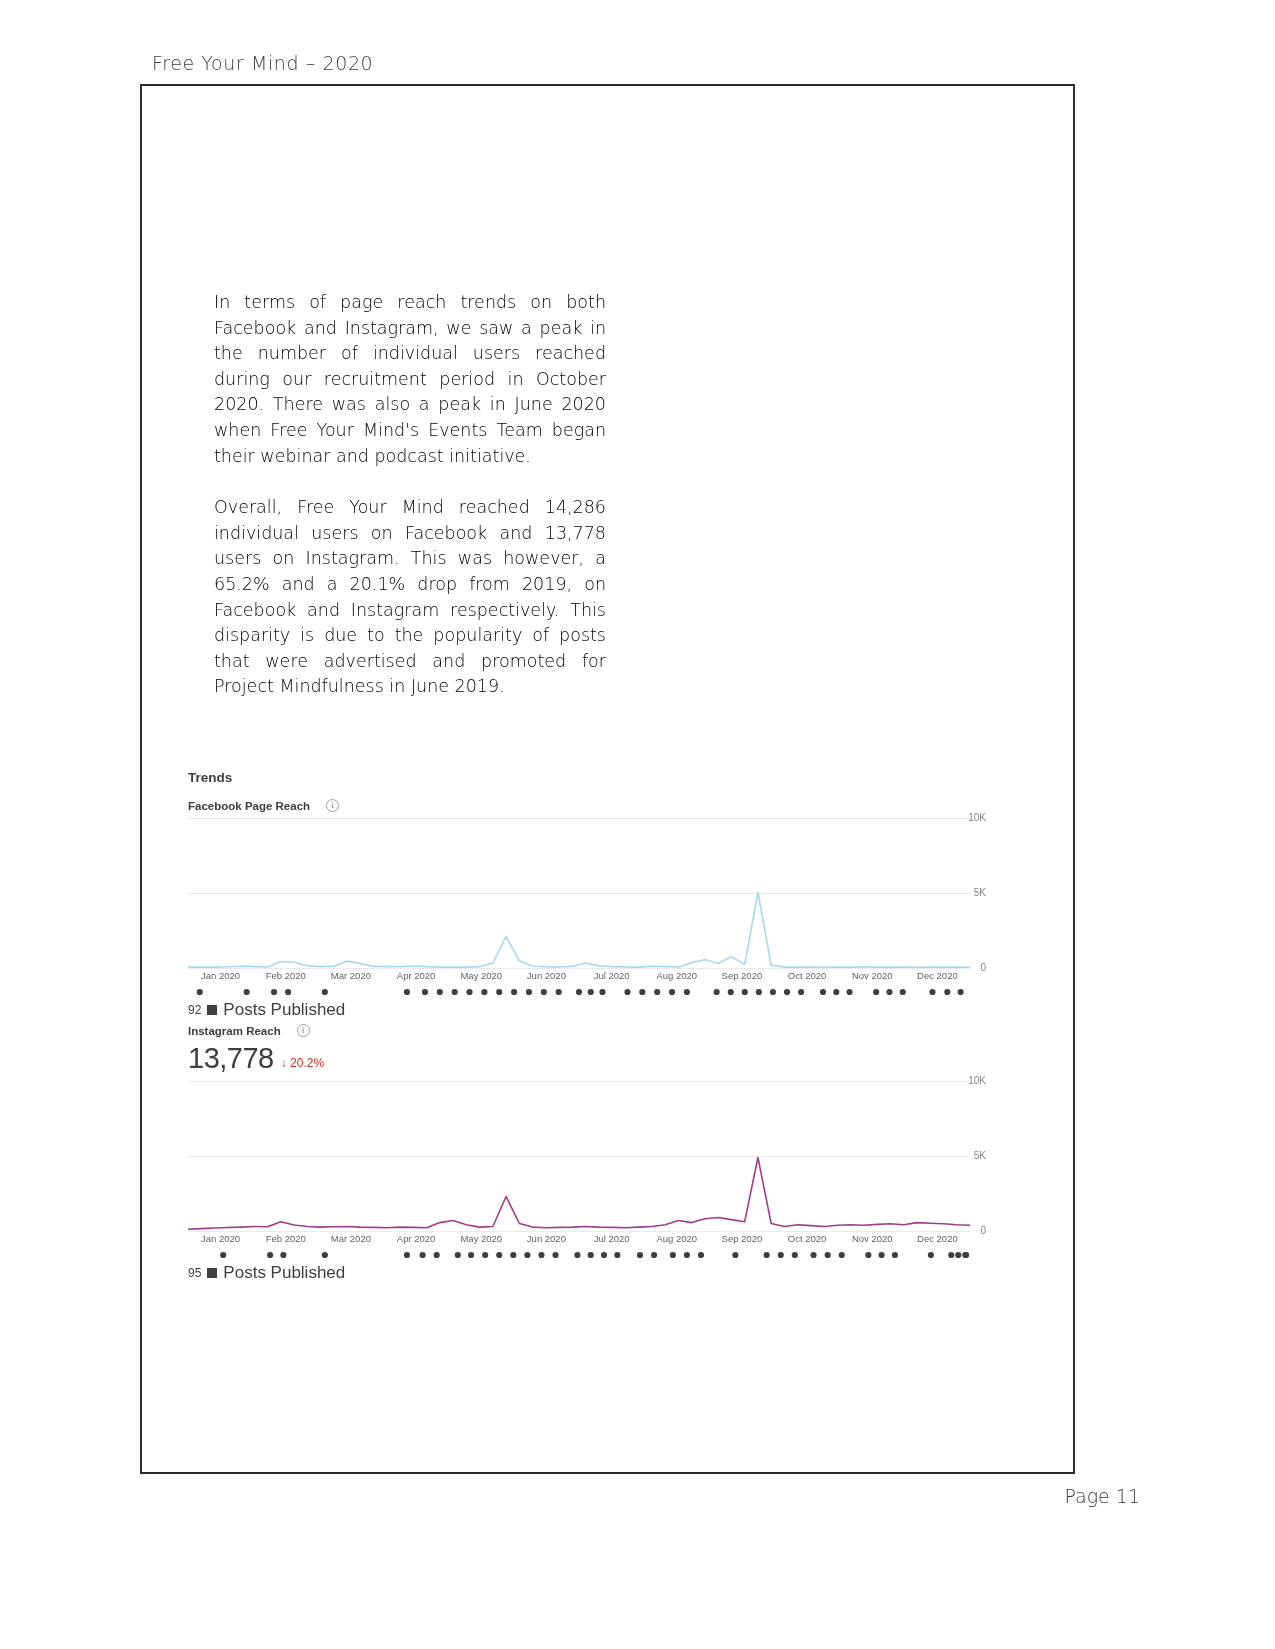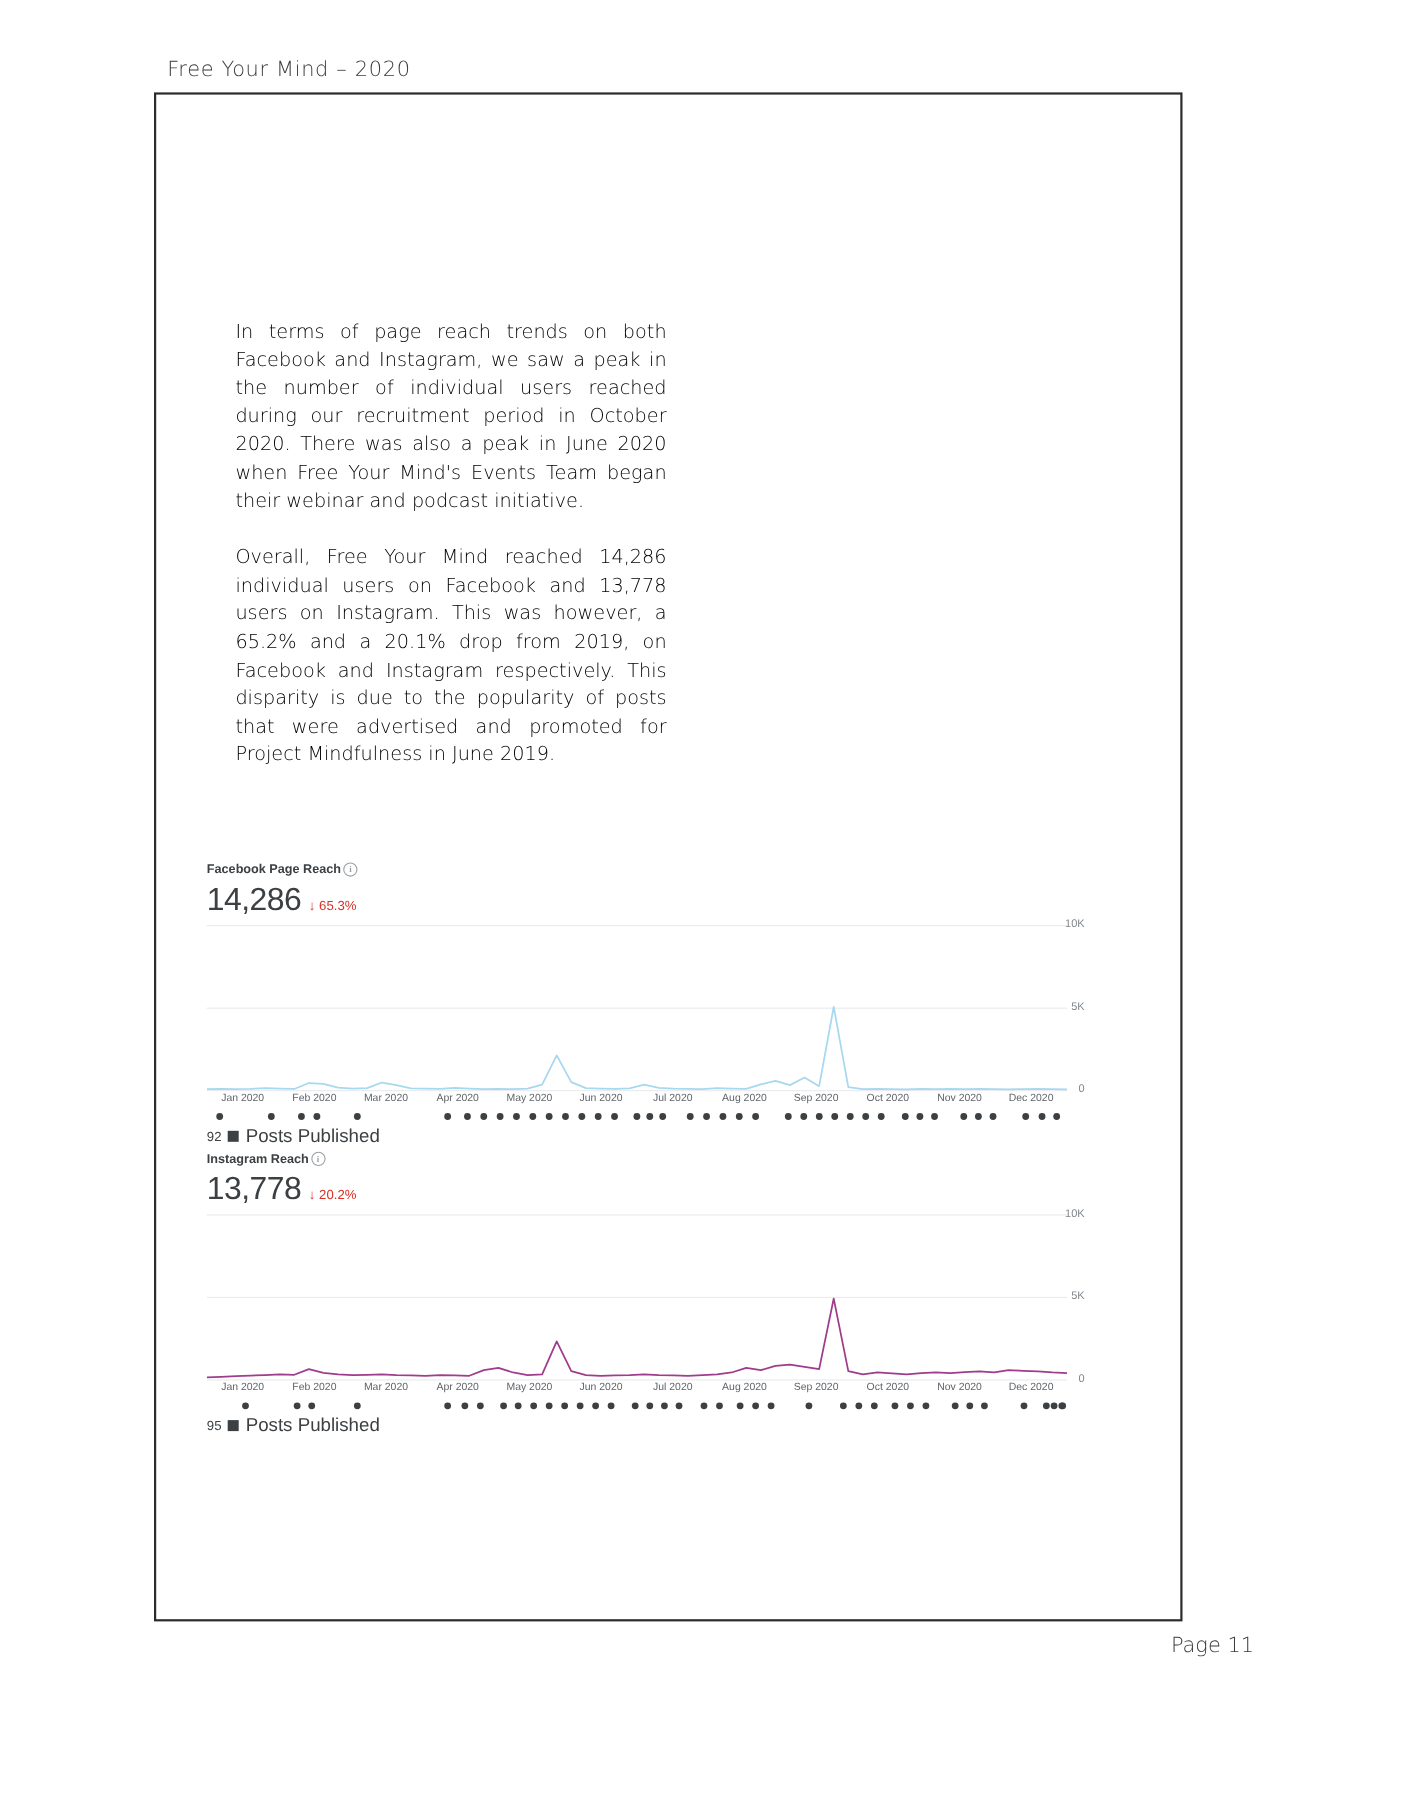--- a/index.html
+++ b/index.html
@@ -92,21 +92,21 @@
   .analytics-title {
     font-size: 13.5px;
     font-weight: bold;
     color: #3c4043;
     font-family: "Liberation Sans", sans-serif;
   }
   .metric-block { margin-top: 14px; }
   .metric-label-row {
     display: flex;
     align-items: center;
-    gap: 2px;
+    gap: 16px;
     font-size: 11.5px;
     font-weight: bold;
     color: #3c4043;
   }
   .info-icon {
     display: inline-block;
     width: 11px; height: 11px;
     border-radius: 50%;
     border: 1px solid #9aa0a6;
     color: #9aa0a6;
@@ -211,29 +211,26 @@
 
   <div class="frame"></div>
 
 
   <div class="body-col">
     <p>In terms of page reach trends on both Facebook and Instagram, we saw a peak in the number of individual users reached during our recruitment period in October 2020. There was also a peak in June 2020 when Free Your Mind's Events Team began their webinar and podcast initiative.</p>
     <p>Overall, Free Your Mind reached 14,286 individual users on Facebook and 13,778 users on Instagram. This was however, a 65.2% and a 20.1% drop from 2019, on Facebook and Instagram respectively. This disparity is due to the popularity of posts that were advertised and promoted for Project Mindfulness in June 2019.</p>
   </div>
 
   <div class="analytics">
+    <div class="analytics-title">Trends</div>
 
     <div class="metric-block">
       <div class="metric-label-row">
         <span>Facebook Page Reach</span>
         <span class="info-icon">i</span>
-      </div>
-      <div class="metric-value-row">
-        <span class="metric-value">14,286</span>
-        <span class="metric-delta">↓ 65.3%</span>
       </div>
       <div class="chart-wrap">
         <div class="grid-line" style="top:0px;"></div>
         <div class="grid-label" style="top:0px;">10K</div>
         <div class="grid-line" style="top:75px;"></div>
         <div class="grid-label" style="top:75px;">5K</div>
         <div class="grid-line" style="top:150px;"></div>
         <div class="grid-label" style="top:150px;">0</div>
         <svg class="chart-svg" id="fb-svg" width="782" height="152">
             <path d="M0.00 149.10 L13.25 148.95 L26.51 149.10 L39.76 148.80 L53.02 148.20 L66.27 148.65 L79.53 148.95 L92.78 143.55 L106.03 144.30 L119.29 147.75 L132.54 148.65 L145.80 148.20 L159.05 143.10 L172.31 145.50 L185.56 148.35 L198.81 148.65 L212.07 148.80 L225.32 148.05 L238.58 148.65 L251.83 149.10 L265.08 148.95 L278.34 149.10 L291.59 148.65 L304.85 145.05 L318.10 118.50 L331.36 142.80 L344.61 148.20 L357.86 148.65 L371.12 148.95 L384.37 148.35 L397.63 145.05 L410.88 147.90 L424.14 148.65 L437.39 148.95 L450.64 149.10 L463.90 148.20 L477.15 148.65 L490.41 148.95 L503.66 144.75 L516.92 141.60 L530.17 145.50 L543.42 138.60 L556.68 146.40 L569.93 74.25 L583.19 147.30 L596.44 149.10 L609.69 148.95 L622.95 149.10 L636.20 149.25 L649.46 148.95 L662.71 149.10 L675.97 148.80 L689.22 149.10 L702.47 148.95 L715.73 149.10 L728.98 149.25 L742.24 149.10 L755.49 148.95 L768.75 149.10 L782.00 149.25" fill="none" stroke="#a8d8f0" stroke-width="1.6" stroke-linejoin="round"></path>

